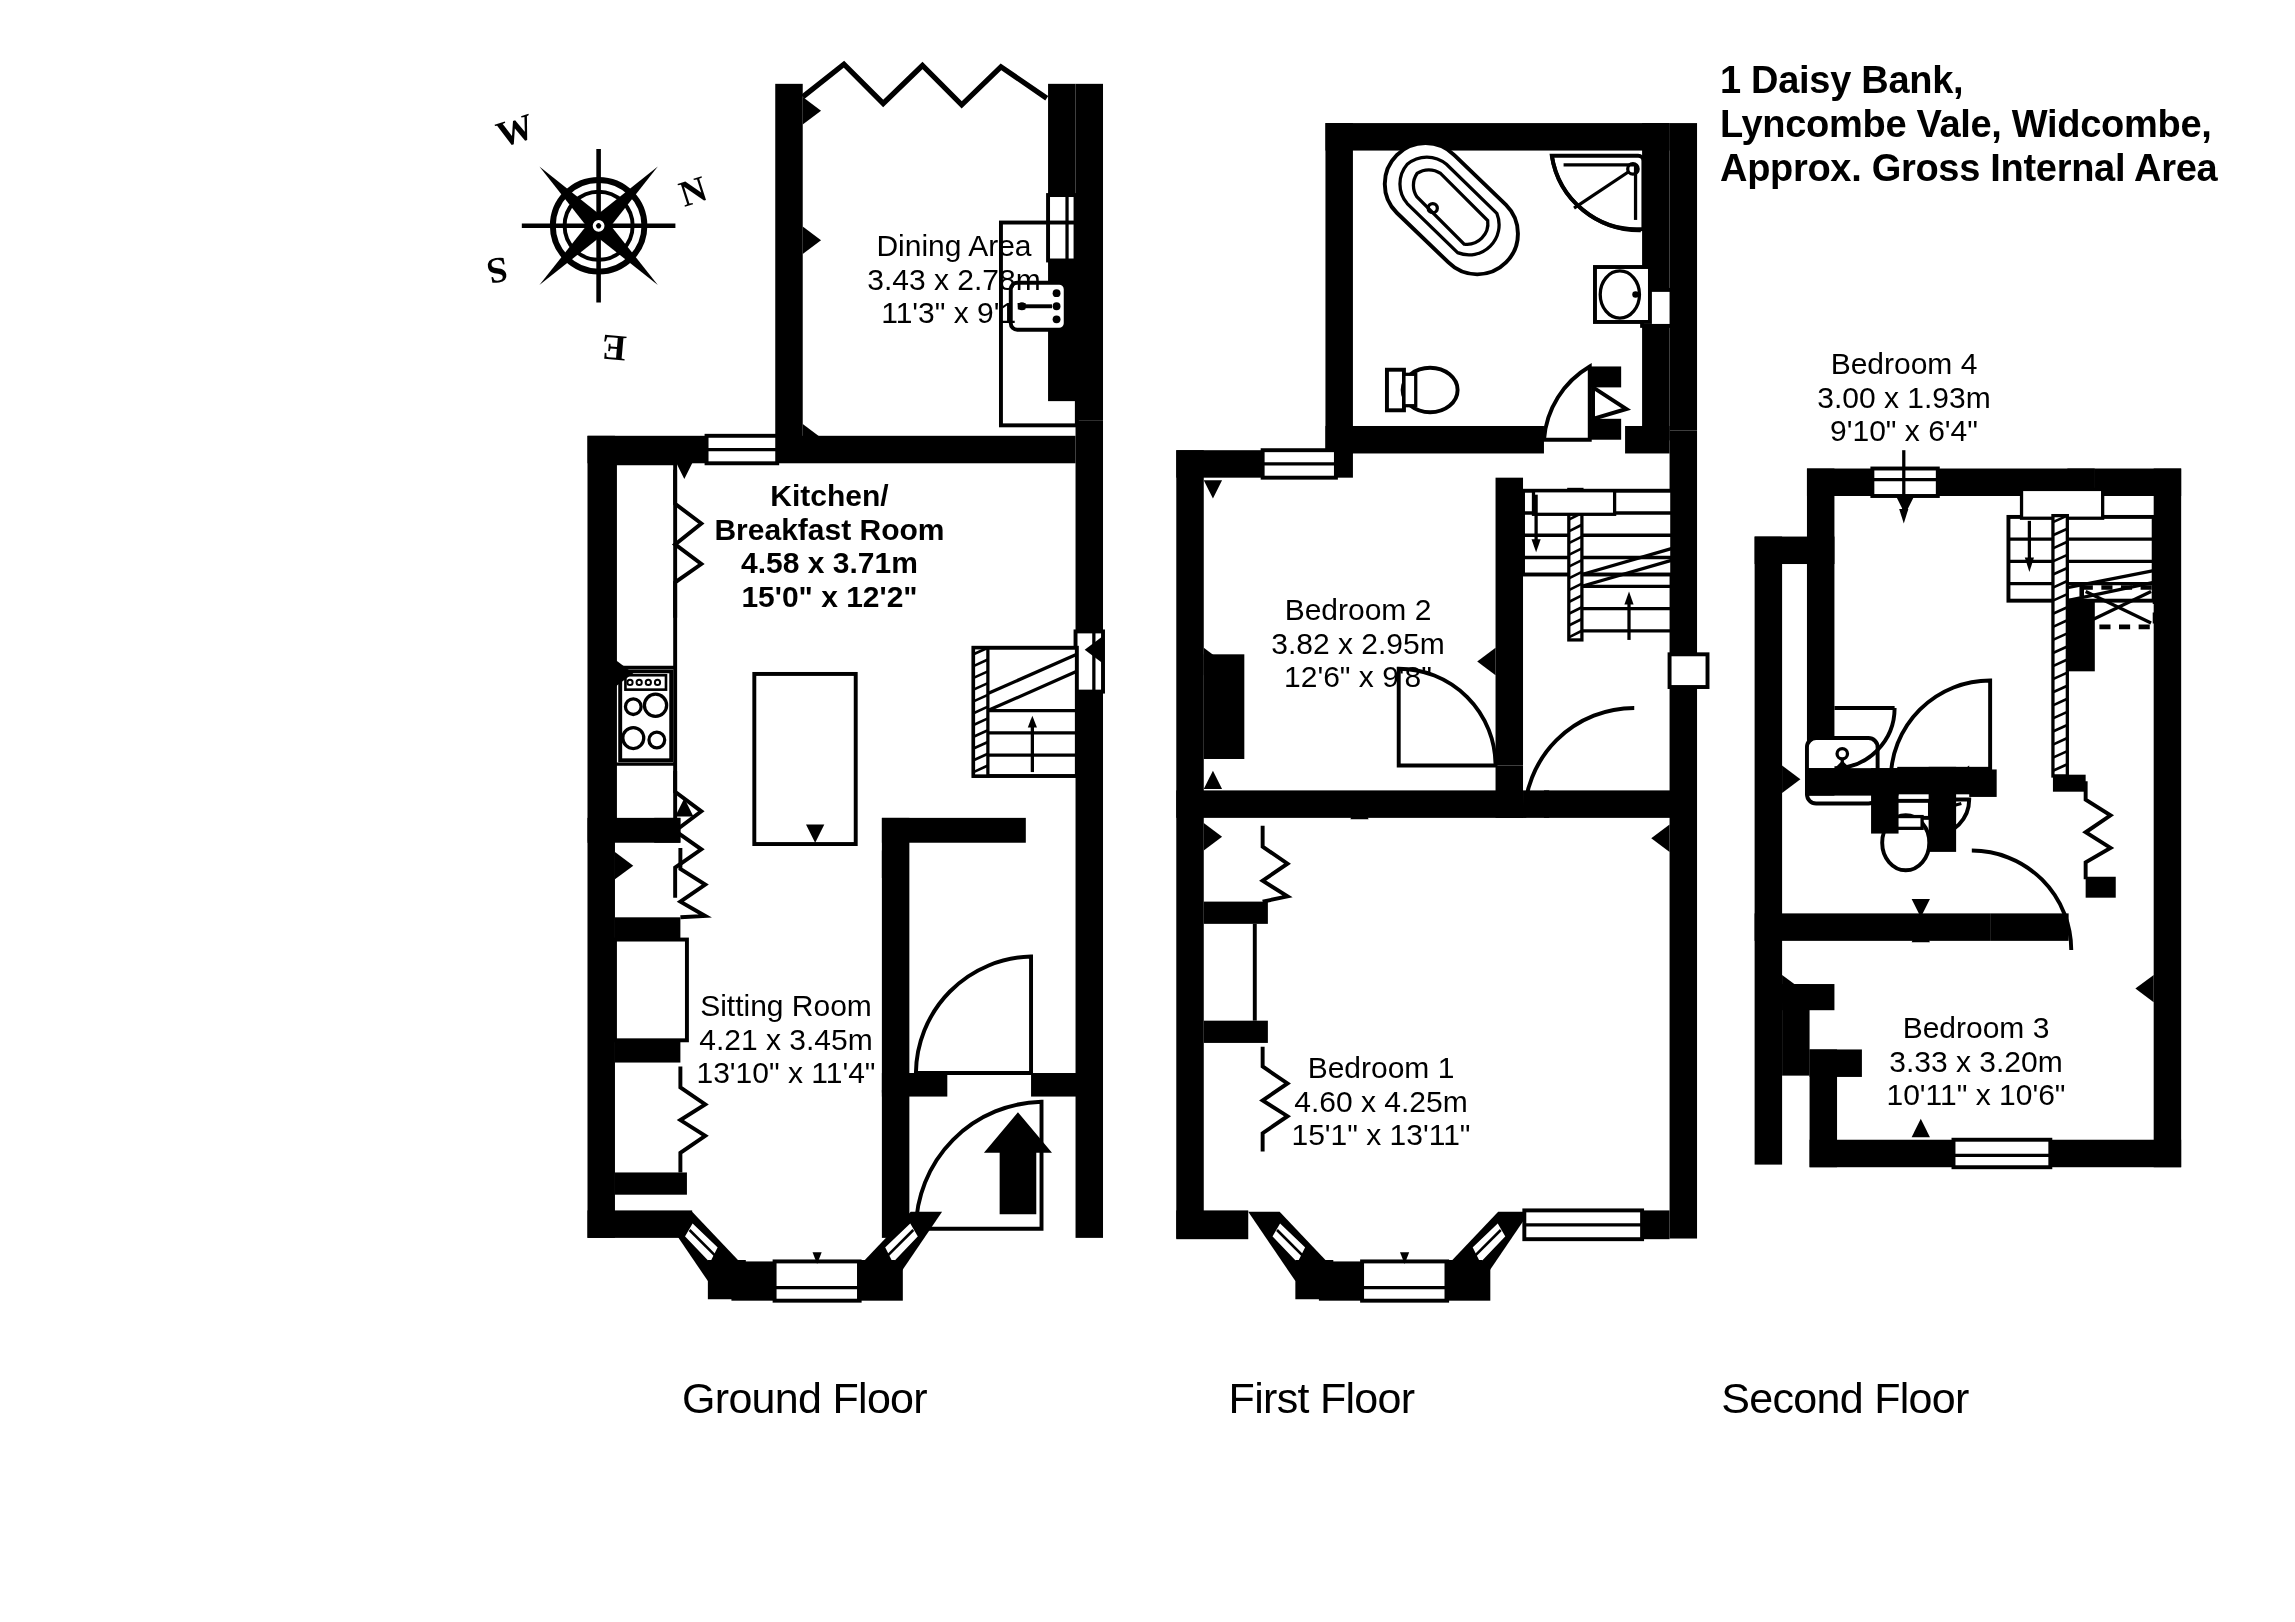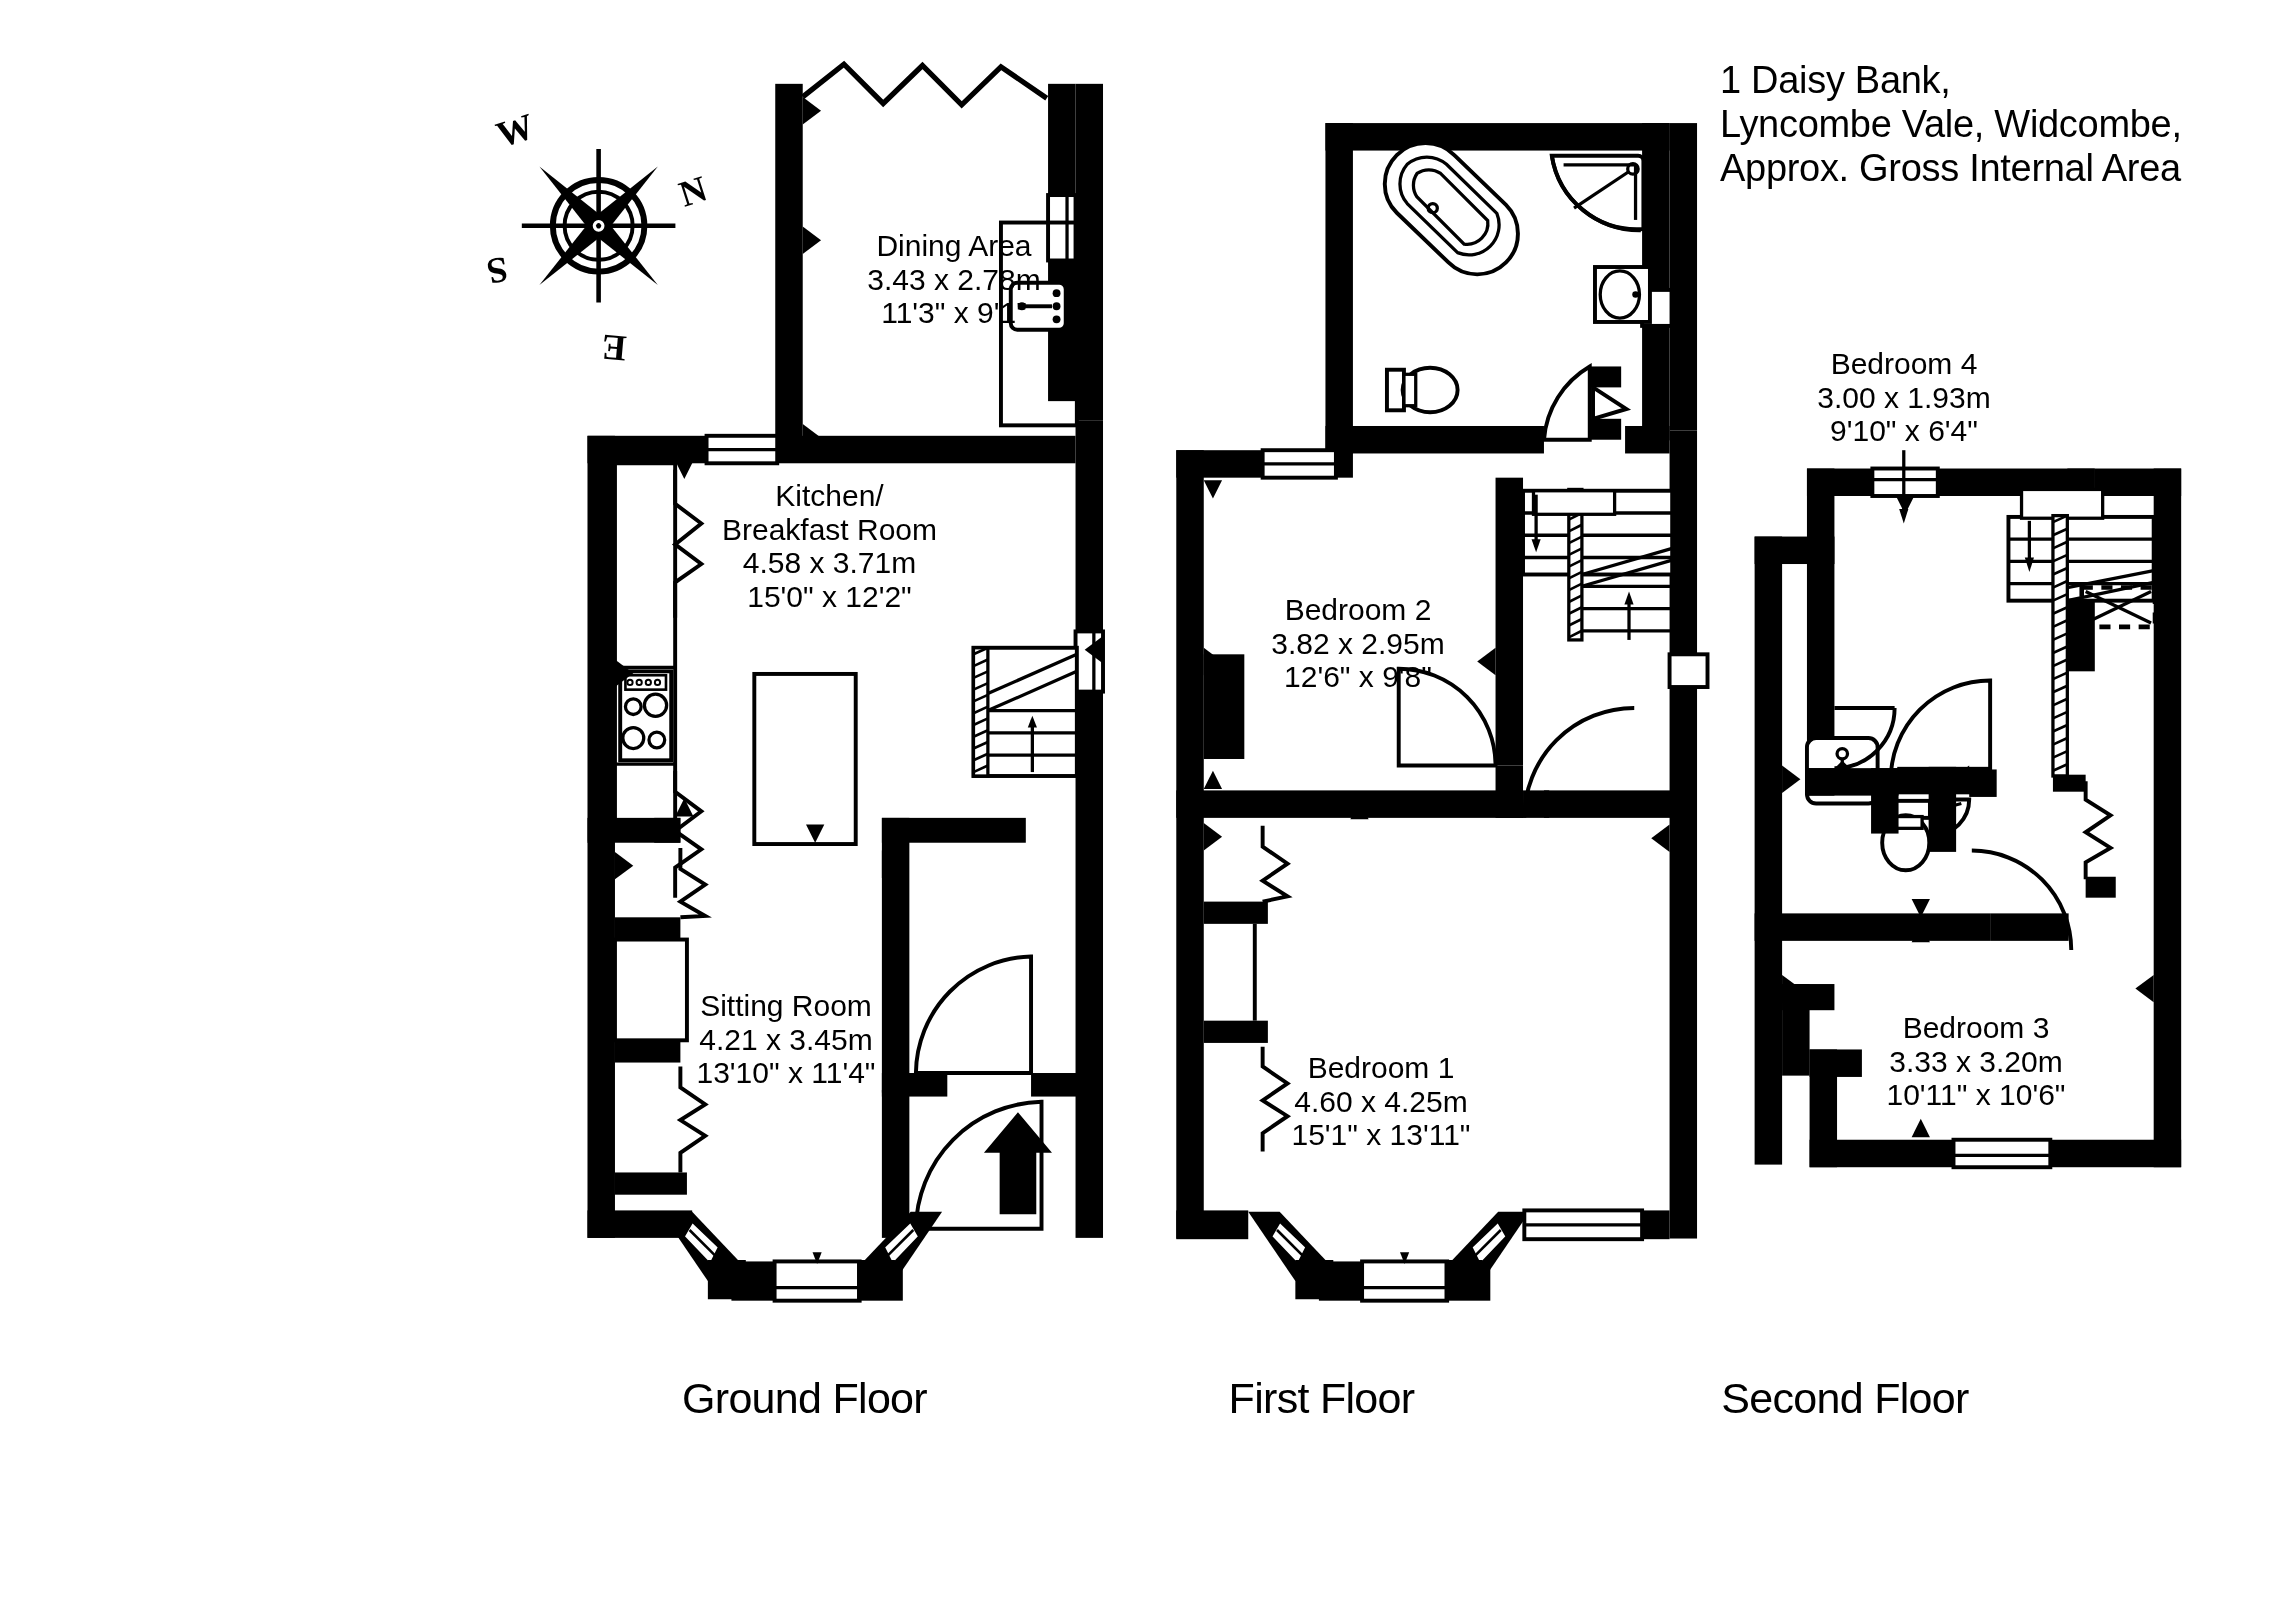--- a/index.html
+++ b/index.html
@@ -25,21 +25,21 @@
   svg { display: block; }
 
   
   .address-block {
     position: absolute;
     left: 1720px;
     top: 58px;
     width: 576px;
     font-size: 38px;
     line-height: 1.16;
-    font-weight: 400;
+    font-weight: 700;
     letter-spacing: -0.3px;
     white-space: nowrap;
   }
   .address-block div { margin: 0; padding: 0; }
 
   
   .room-label {
     position: absolute;
     text-align: center;
     font-size: 30px;
@@ -559,21 +559,21 @@
   <div>Lyncombe Vale, Widcombe,</div>
   <div>Approx. Gross Internal Area</div>
 </div>
 
 <div class="room-label" style="left:843px; top:229px; width:222px;">
   <span class="rl-name">Dining Area</span>
   <span class="rl-m">3.43 x 2.78m</span>
   <span class="rl-ft">11'3" x 9'1"</span>
 </div>
 
-<div class="room-label" style="left:705px; top:479px; width:249px;">
+<div class="room-label" style="left:705px; top:479px; width:249px;font-weight:bold;">
   <span class="rl-name">Kitchen/</span>
   <span class="rl-name">Breakfast Room</span>
   <span class="rl-m">4.58 x 3.71m</span>
   <span class="rl-ft">15'0" x 12'2"</span>
 </div>
 
 <div class="room-label" style="left:668px; top:989px; width:236px;">
   <span class="rl-name">Sitting Room</span>
   <span class="rl-m">4.21 x 3.45m</span>
   <span class="rl-ft">13'10" x 11'4"</span>

